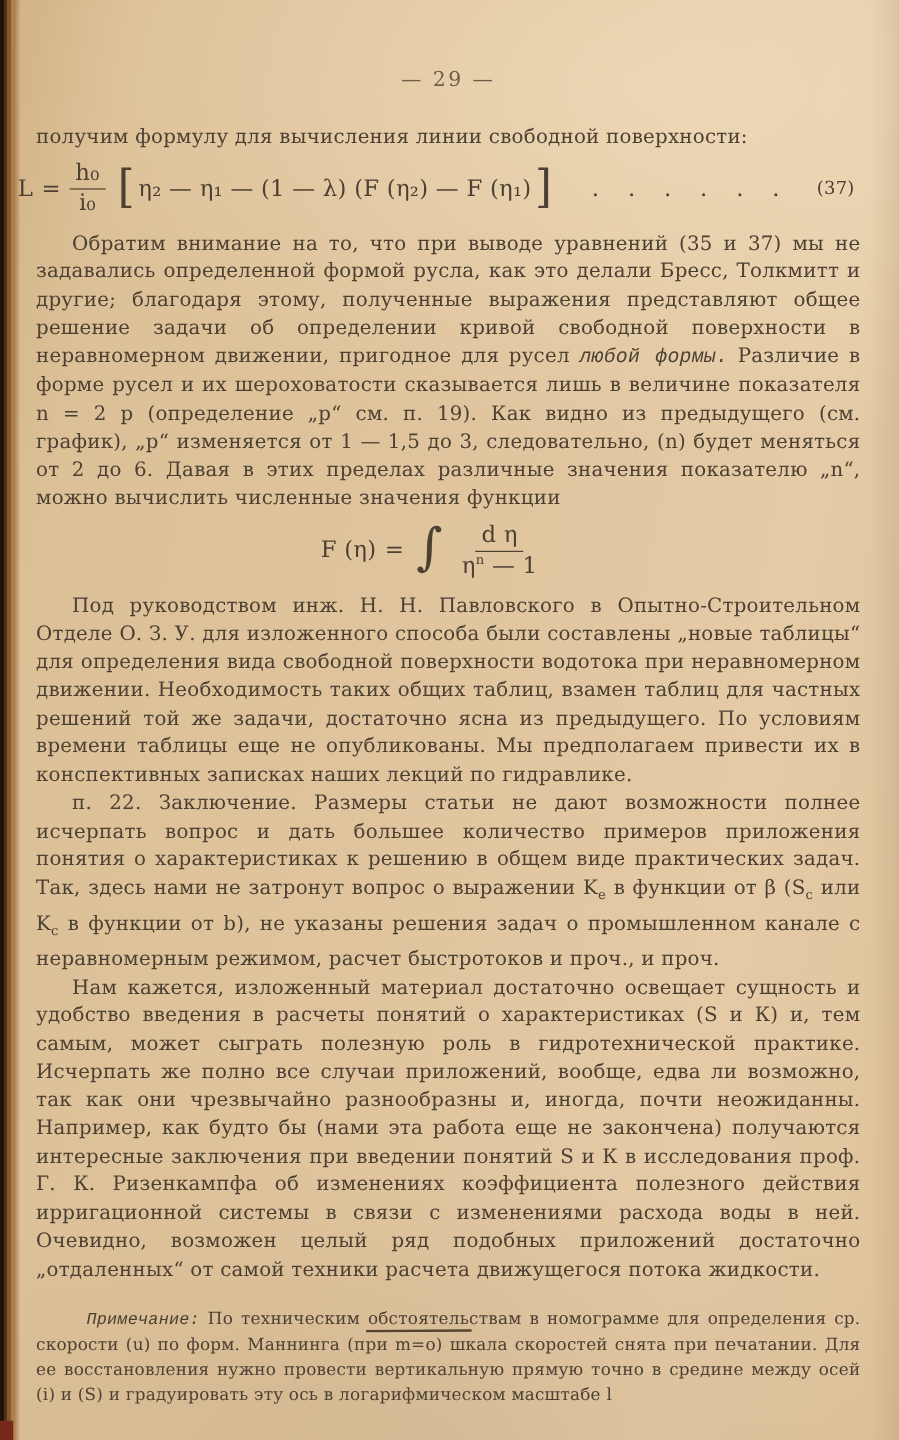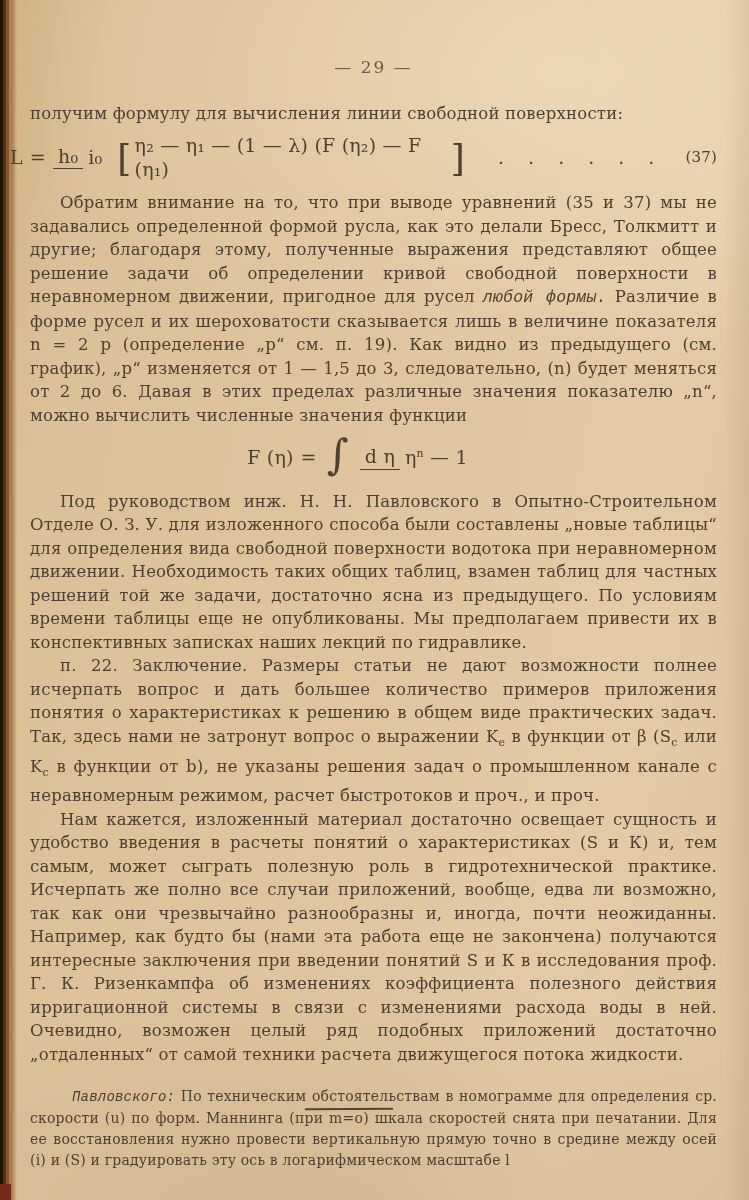--- a/index.html
+++ b/index.html
@@ -39,21 +39,21 @@
   p.no-indent{text-indent:0;}
   .lead-bold{font-weight:normal;}
   .it{font-style:italic;font-family:Liberation Mono, monospace;}
   sub{font-size:11px;}
   sup{font-size:11px;}
 
   .formula-row{
     display:flex;align-items:center;justify-content:center;
     margin:9px 0 10px -20px;font-size:19px;text-align:left;
   }
-  .frac{display:inline-flex;flex-direction:row;align-items:center;margin:0 7px;line-height:1.15;}
+  .frac{display:inline-flex;flex-direction:column;align-items:center;margin:0 7px;line-height:1.15;}
   .frac .num{border-bottom:1.4px solid #4c4033;padding:0 5px 1px;}
   .frac .den{padding:1px 5px 0;text-align:center;}
   .bracket{font-size:36px;font-weight:300;line-height:1;transform:scaleY(1.05);margin:0 3px;}
   .dots{letter-spacing:9px;margin-left:30px;white-space:nowrap;}
   .eq-number{margin-left:22px;font-size:15px;white-space:nowrap;}
   .integral{font-size:42px;line-height:0.9;margin:0 4px 6px 10px;font-weight:300;}
 
   .note{
     margin-top:20px;font-size:14px;line-height:21px;text-align:justify;
   }
@@ -103,20 +103,20 @@
       </span>
     </div>
 
     <p class="body-par">Под руководством инж. Н. Н. Павловского в Опытно-Строительном Отделе О. З. У. для изложенного способа были составлены „новые таблицы“ для определения вида свободной поверхности водотока при неравномерном движении. Необходимость таких общих таблиц, взамен таблиц для частных решений той же задачи, достаточно ясна из предыдущего. По условиям времени таблицы еще не опубликованы. Мы предполагаем привести их в конспективных записках наших лекций по гидравлике.</p>
 
     <p class="body-par"><span class="lead-bold">п. 22. Заключение.</span><span> Размеры статьи не дают возможности полнее исчерпать вопрос и дать большее количество примеров приложения понятия о характеристиках к решению в общем виде практических задач. Так, здесь нами не затронут вопрос о выражении K</span><sub>е</sub><span> в функции от β (S</span><sub>с</sub><span> или K</span><sub>с</sub><span> в функции от b), не указаны решения задач о промышленном канале с неравномерным режимом, расчет быстротоков и проч., и проч.</span></p>
 
     <p class="body-par">Нам кажется, изложенный материал достаточно освещает сущность и удобство введения в расчеты понятий о характеристиках (S и К) и, тем самым, может сыграть полезную роль в гидротехнической практике. Исчерпать же полно все случаи приложений, вообще, едва ли возможно, так как они чрезвычайно разнообразны и, иногда, почти неожиданны. Например, как будто бы (нами эта работа еще не закончена) получаются интересные заключения при введении понятий S и К в исследования проф. Г. К. Ризенкампфа об изменениях коэффициента полезного действия ирригационной системы в связи с изменениями расхода воды в ней. Очевидно, возможен целый ряд подобных приложений достаточно „отдаленных“ от самой техники расчета движущегося потока жидкости.</p>
 
     <div class="note">
-      <p class="note-par"><span class="it">Павловского:</span><span> По техническим обстоятельствам в номограмме для определения ср. скорости (u) по форм. Маннинга (при m=o) шкала скоростей снята при печатании. Для ее восстановления нужно провести вертикальную прямую точно в средине между осей (i) и (S) и градуировать эту ось в логарифмическом масштабе l</span></p>
+      <p class="note-par"><span class="it">Примечание:</span><span> По техническим обстоятельствам в номограмме для определения ср. скорости (u) по форм. Маннинга (при m=o) шкала скоростей снята при печатании. Для ее восстановления нужно провести вертикальную прямую точно в средине между осей (i) и (S) и градуировать эту ось в логарифмическом масштабе l</span></p>
 
     </div>
 
   </div>
 
   <div class="divider-rule"></div>
 </div>
 
 </body></html>

